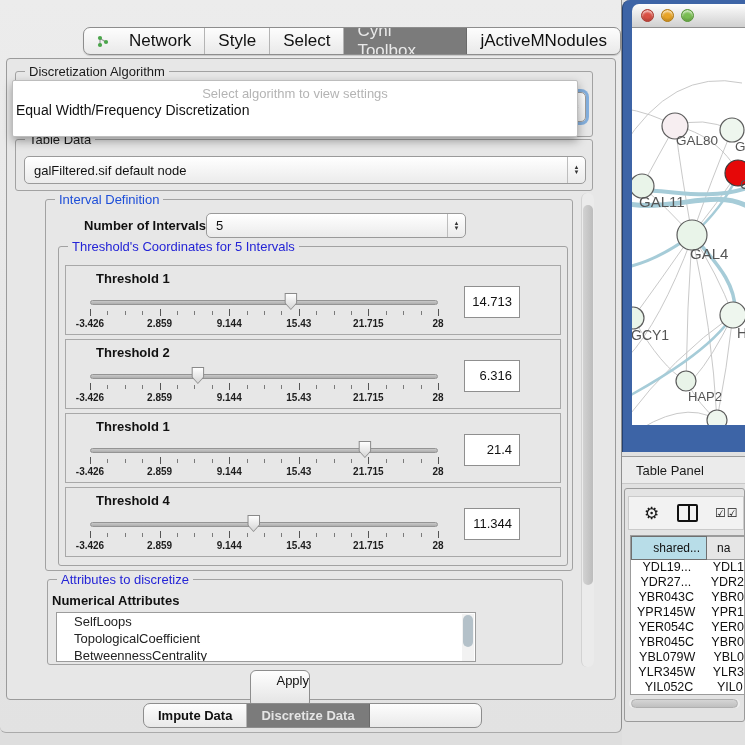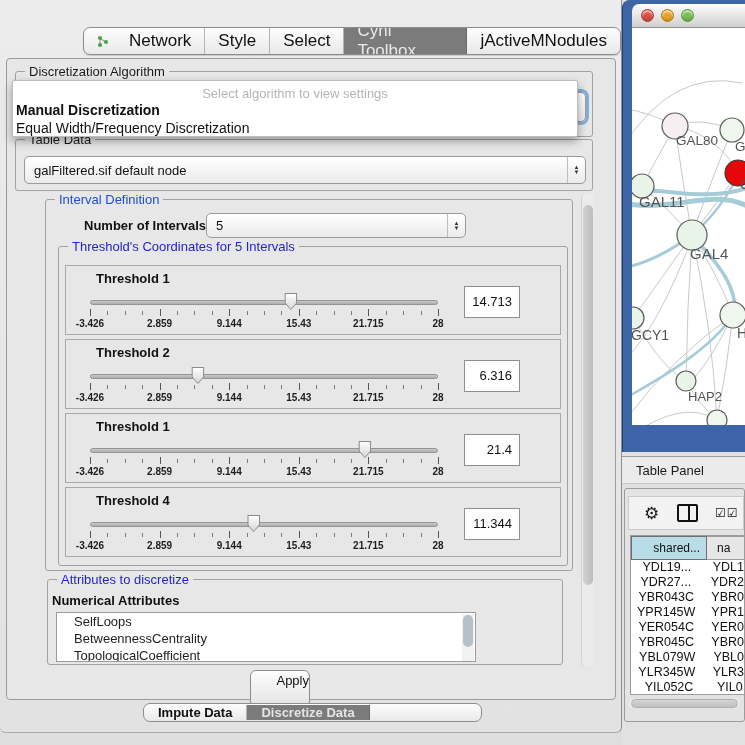--- a/index.html
+++ b/index.html
@@ -111,23 +111,23 @@
   #attr-scroll { position:absolute; right:1px; top:1px; width:12px; height:48px; background:#f2f2f2; }
   #attr-scroll .thumb { position:absolute; left:1px; top:1px; width:10px; height:32px;
     background:#b4c1c9; border-radius:5px; }
 
   
   #apply-btn { position:absolute; left:243px; top:611px; width:60px; height:38px;
     background:linear-gradient(#fefefe,#e2e2e2); border:1px solid #8d8d8d; border-radius:6px;
     font-size:13px; text-align:right; line-height:20px; }
 
   
-  #bottom-tabstrip { position:absolute; left:143px; top:703px; height:19px; display:flex;
+  #bottom-tabstrip { position:absolute; left:143px; top:703px; height:25px; display:flex;
     border:1px solid #8d8d8d; border-radius:7px; overflow:hidden;
-    background:linear-gradient(#fdfdfd,#e9e9e9);align-items:center; }
+    background:linear-gradient(#fdfdfd,#e9e9e9); }
   .btab { display:flex; align-items:center; padding:0 14px; font-size:13px; font-weight:bold;
     color:#111; border-right:1px solid #b4b4b4; }
   .btab:last-child { border-right:none;margin-top:46px; }
   .btab.selected { background:#7b7b7b; color:#e4e4e4; border-right:1px solid #6a6a6a; }
 
   
   #mac-window { position:absolute; left:622px; top:0; width:123px; height:452px;
     background:#3d64a6; border-left:1px solid #24406f; border-radius:8px 0 0 0; }
   #mac-titlebar { position:absolute; left:9px; top:4px; right:0; height:24px;
     background:linear-gradient(#fdfdfd,#d0d0d0); border-bottom:1px solid #8f8f8f;
@@ -411,40 +411,39 @@
               </div>
           </div>
         </div>
 
         <div class="group" id="attr-group">
           <span class="group-title gt-blue">Attributes to discretize</span>
           <span id="attr-sub">Numerical Attributes</span>
           <div id="attr-list">
             <div>
                 <div class="attr-item">SelfLoops</div>
+                <div class="attr-item">TopologicalCoefficient</div>
                 <div class="attr-item">BetweennessCentrality</div>
-                <div class="attr-item">TopologicalCoefficient</div>
               </div>
             <div id="attr-scroll">
               <div class="thumb"></div>
             </div>
           </div>
         </div>
       </div>
 
       <div id="main-vscroll">
         <div class="thumb"></div>
       </div>
 
       <div id="apply-btn">Apply</div>
     </div>
 
     <div id="algo-popup">
       <div class="popup-placeholder">Select algorithm to view settings</div>
-      <div class="popup-opt bold">Manual Discretization</div>
       <div class="popup-opt">Equal Width/Frequency Discretization</div>
     </div>
 
     <div id="bottom-tabstrip">
       <div class="btab">Impute Data</div>
       <div class="btab selected">Discretize Data</div>
       <div class="btab">Infer Network</div>
     </div>
   </div>
 

